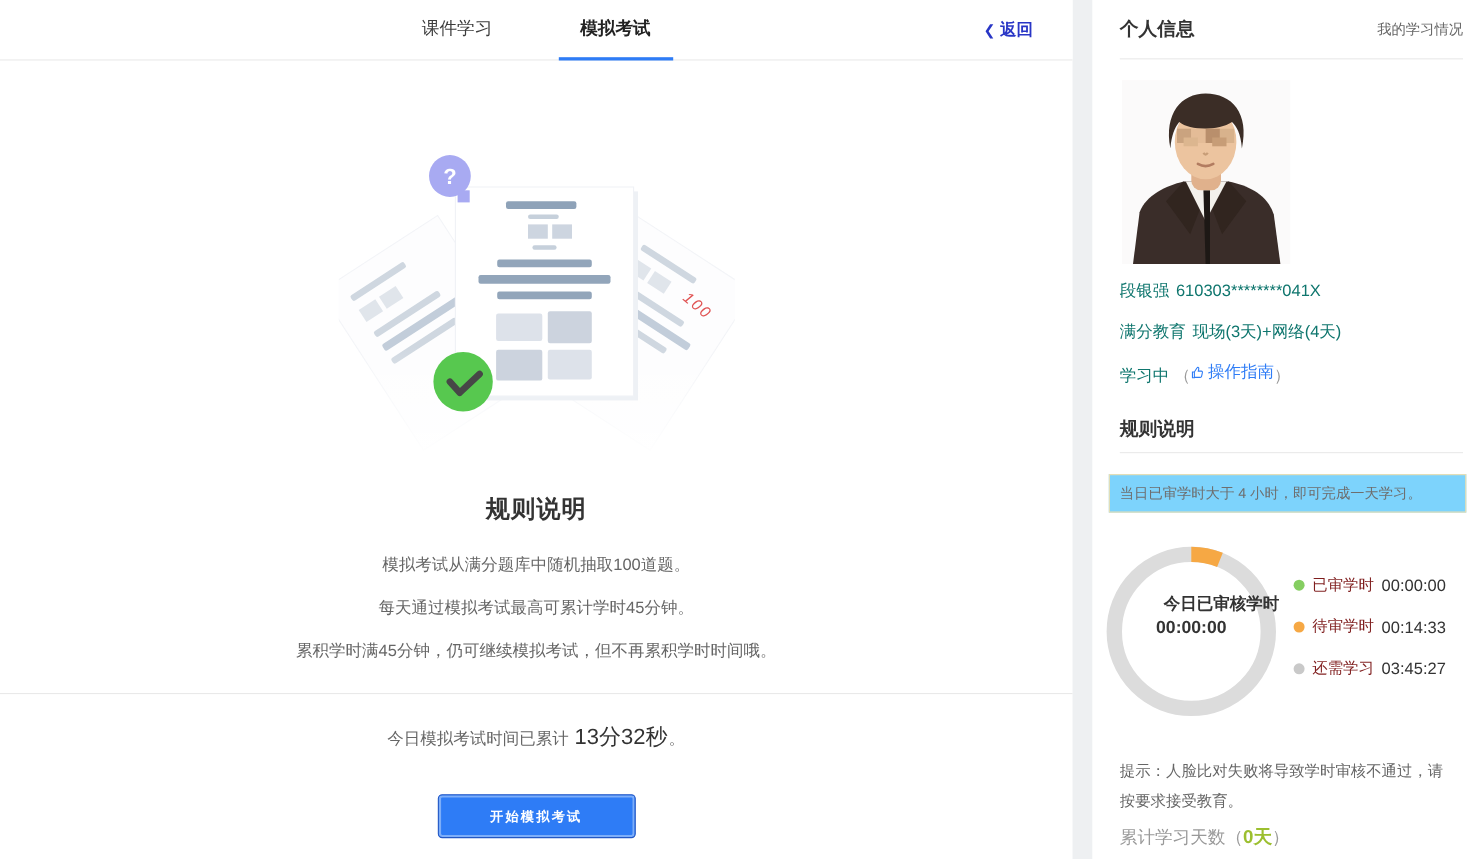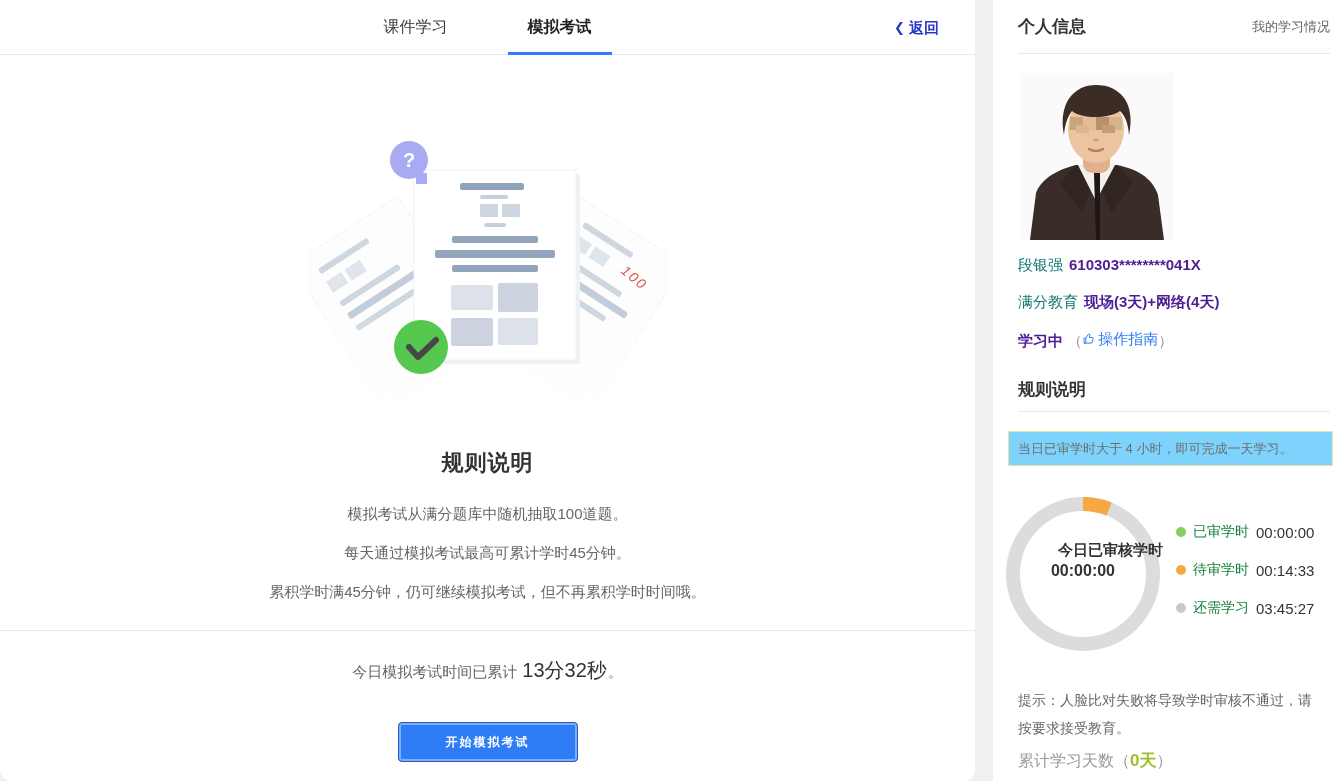--- a/index.html
+++ b/index.html
@@ -4,21 +4,21 @@
 <style>
   * { box-sizing: border-box; }
   html,body { margin:0; padding:0; }
   body {
     width:1344px; height:781px; position:relative; overflow:hidden;
     background:#eef0f2;
     font-family:"Liberation Sans","DejaVu Sans",sans-serif;
     color:#333;
   }
   
-  .main-panel { position:absolute; left:0; top:0; width:975px; height:781px; background:#fff;border-radius:11px; }
+  .main-panel { position:absolute; left:0; top:0; width:975px; height:781px; background:#fff; }
   .main-header { position:relative; height:55px; border-bottom:1px solid #e9e9e9; background:#fff; }
   .tabs { position:absolute; left:0; right:0; top:0; height:55px; display:flex; justify-content:center; gap:74px; }
   .tab { position:relative; line-height:54px; font-size:16px; color:#3c3c3c; padding:0 3px; cursor:pointer; }
   .tab.active { font-weight:700; color:#222; }
   .tab.active::after { content:""; position:absolute; left:-17px; right:-17px; bottom:0; height:3px; background:#2e7cf6; }
   .back-link { position:absolute; right:36px; top:0; height:55px; line-height:48px; display:flex; align-items:center; gap:4px;
                color:#2936c6; font-size:15px; font-weight:700; text-decoration:none; cursor:pointer; }
   .back-link .chev { font-size:13px; font-weight:700; }
   .illustration { position:absolute; left:50%; top:120px; transform:translateX(-50%); width:360px; height:300px; }
   .rules-title { position:absolute; top:448px; left:0; width:100%; margin:0; text-align:center;
@@ -35,34 +35,34 @@
                font-family:"Liberation Sans","DejaVu Sans",sans-serif; }
   
   .sidebar { position:absolute; left:993px; top:0; width:351px; height:781px; background:#fff; }
   .sb-titlerow { position:absolute; left:25px; right:14px; top:0; height:53px; display:flex; align-items:center; justify-content:space-between; }
   .sb-title { font-size:17px; font-weight:700; color:#333; }
   .sb-link { font-size:13px; color:#666; cursor:pointer; text-decoration:none; }
   .sb-div1 { position:absolute; left:25px; right:14px; top:53px; height:1px; background:#e9e9e9; }
   .photo { position:absolute; left:27px; top:73px; width:153px; height:167px; overflow:hidden; background:#fbfafa; }
   .info-line { position:absolute; left:25px; height:20px; line-height:20px; font-size:15px; white-space:nowrap; }
   .info-line .lab { color:#0f766e; margin-right:6px;font-family:Liberation Mono, monospace; }
-  .info-line .val { color:#4c1d95;font-weight:bold; }
+  .info-line .val { color:#0f766e; }
   .info-line .paren { color:#999; }
   .guide-link { color:#2e7cf6; cursor:pointer; text-decoration:none; display:inline-flex; align-items:center; gap:2px;justify-content:center; }
   .progress-title { position:absolute; left:25px; top:378px; font-size:17px; font-weight:700; color:#333; }
   .sb-div2 { position:absolute; left:25px; right:14px; top:411px; height:1px; background:#e9e9e9; }
   .notice { position:absolute; left:15px; right:11px; top:431px; height:35px; line-height:33px;
             background:#7dd3fc; border:1px solid #eddfb0; color:#6e6e6e; font-size:13px; padding:0 9px; white-space:nowrap; overflow:hidden; }
   .donut-wrap { position:absolute; left:10px; top:494px; width:160px; height:160px; }
   .donut-center { position:absolute; left:10px; top:540px; width:160px; text-align:center; color:#333; }
   .donut-center .l1 { font-size:15px; font-weight:700; line-height:20px;text-align:right; }
   .donut-center .l2 { font-size:16px; font-weight:700; line-height:22px; }
   .legend-row { position:absolute; left:183px; height:22px; display:flex; align-items:center; gap:7px; white-space:nowrap; }
   .legend-row .dot { width:10px; height:10px; border-radius:50%; background:#ccc; flex:0 0 auto; }
-  .legend-row .lab { font-size:14px; color:#15803d; }
+  .legend-row .lab { font-size:14px; color:#7f1d1d; }
   .legend-row .val { font-size:15px; color:#333; }
   .tip { position:absolute; left:25px; top:654px; width:302px; font-size:14px; color:#666; line-height:28px;margin-top:32px; }
   .days { position:absolute; left:25px; top:749px; font-size:16px; color:#999; line-height:24px; }
   .days .val { font-size:17px; font-weight:700; color:#9cbf2f; }
 </style>
 </head>
 <body>
 
 <div class="main-panel">
 

